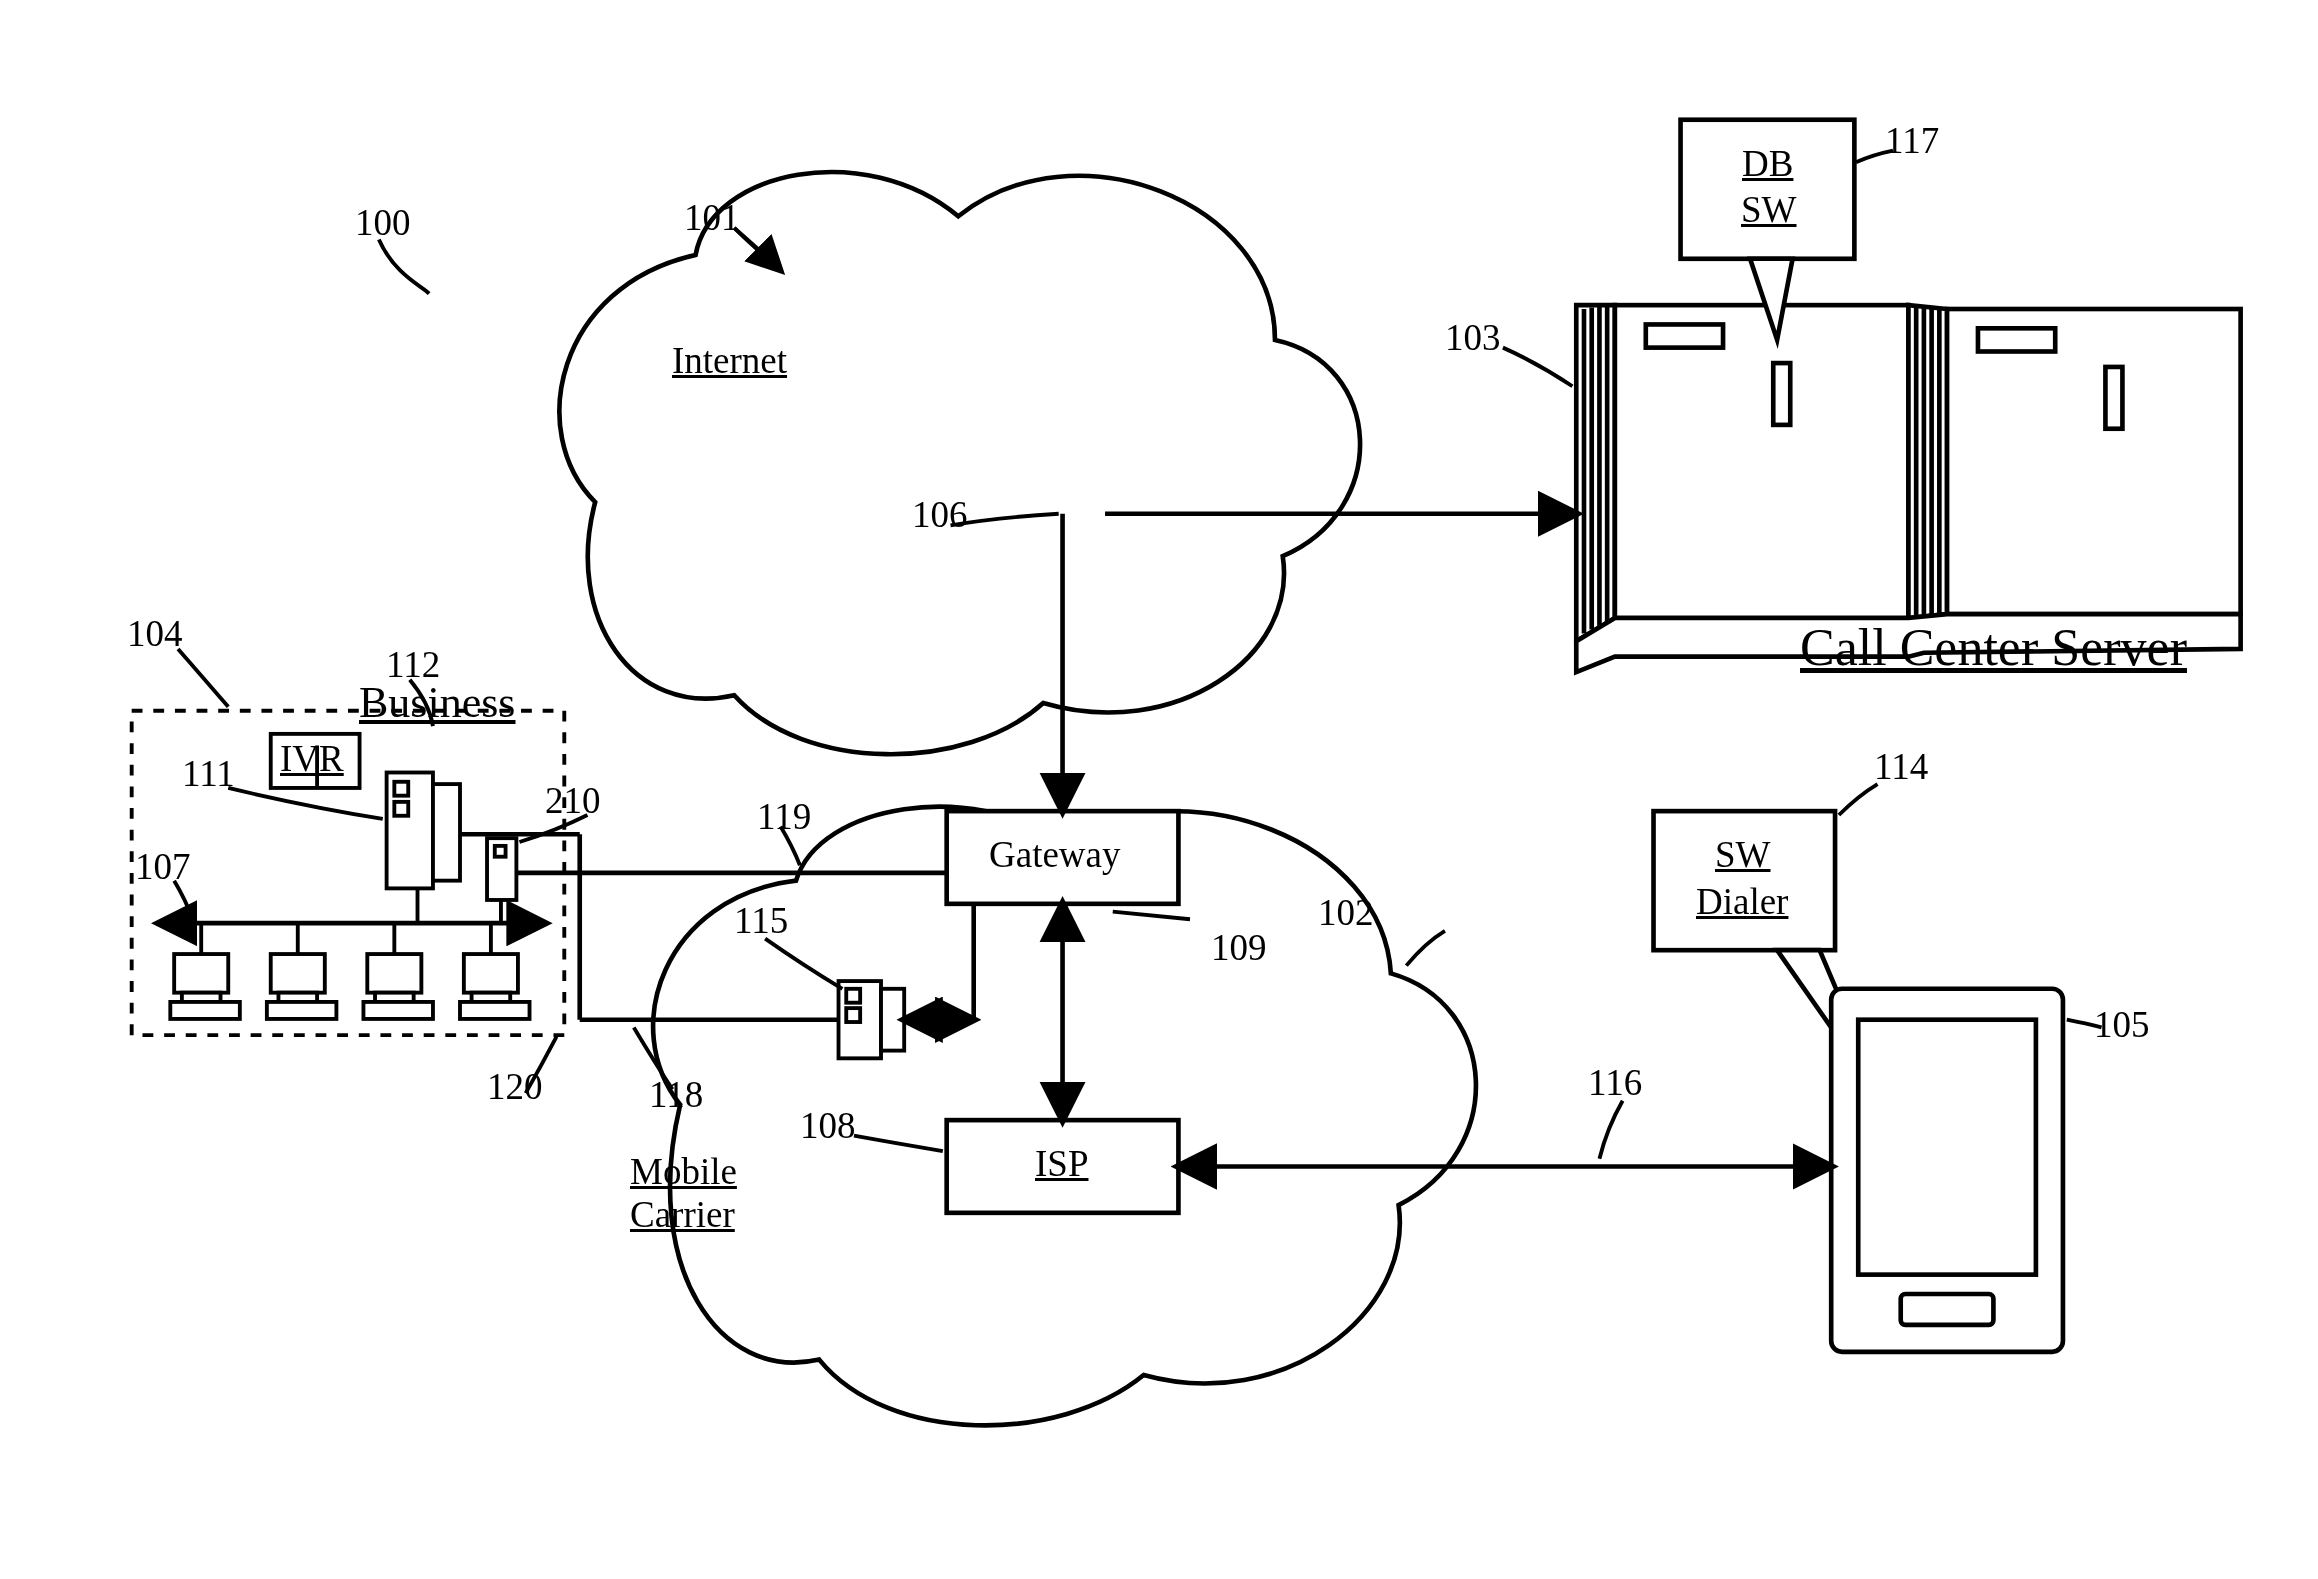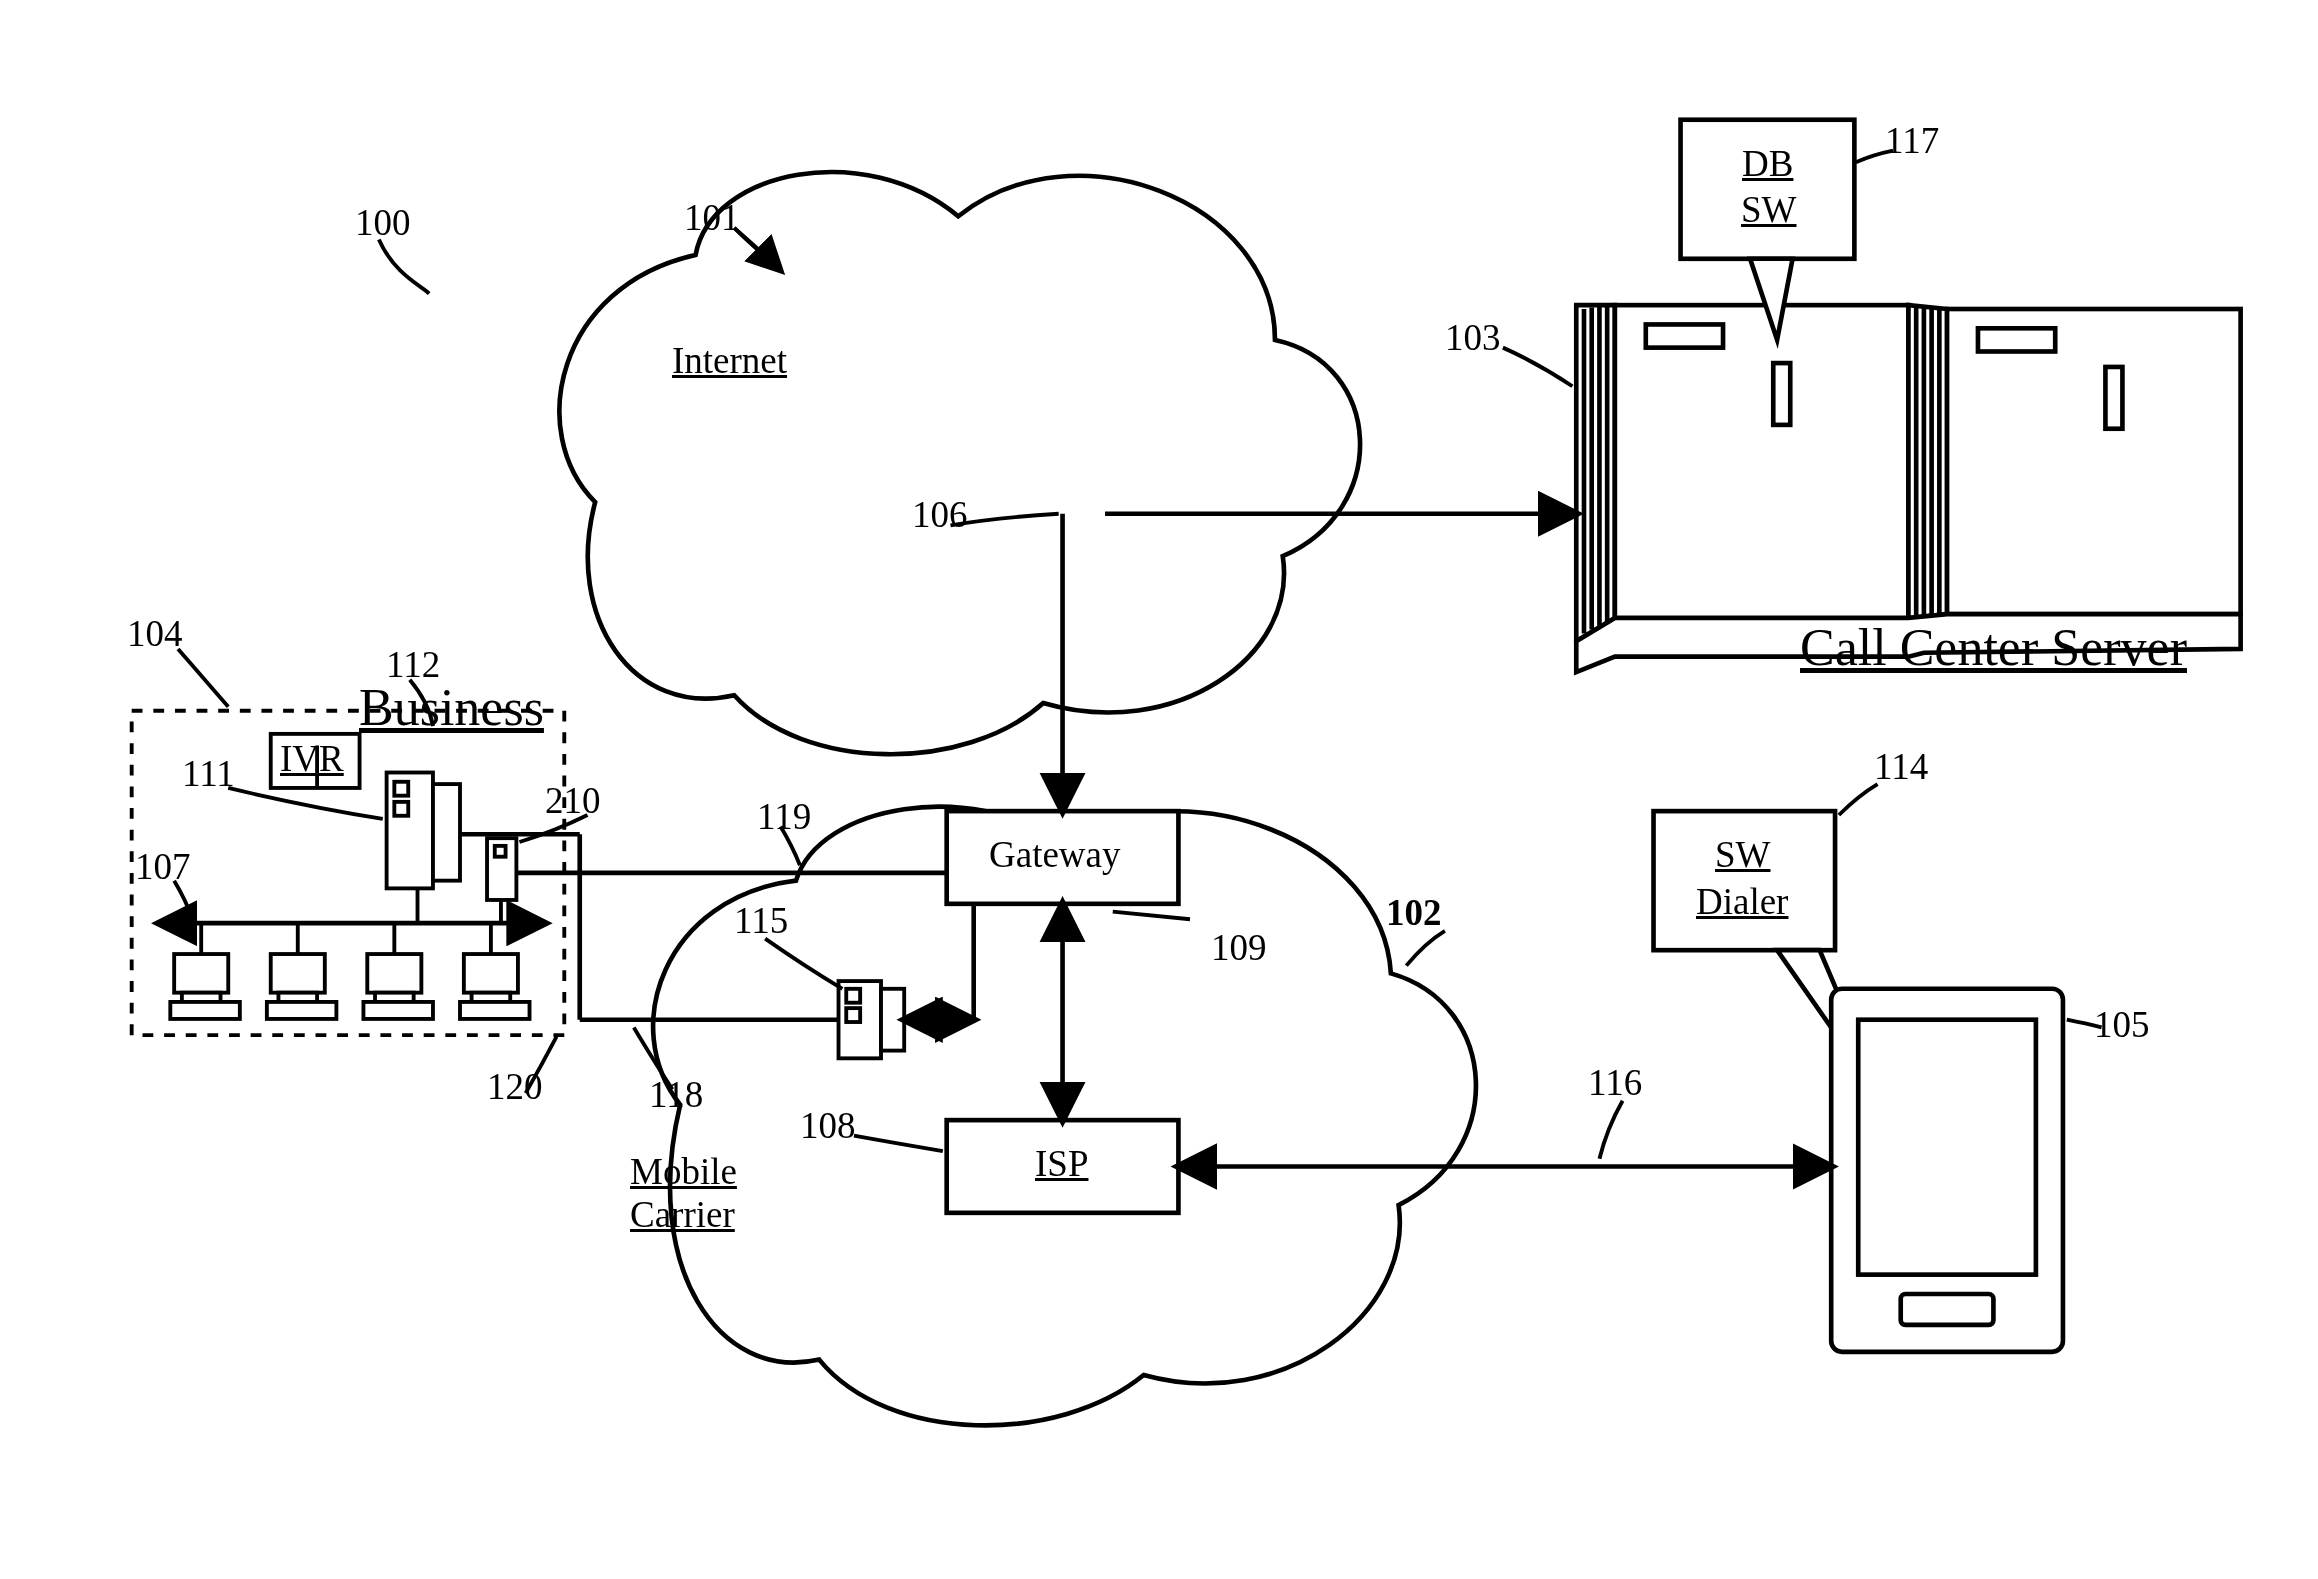--- a/index.html
+++ b/index.html
@@ -195,36 +195,36 @@
   </g>
 </svg>
 
 <div class="lbl" style="left:355px; top:202px;">100</div>
 <div class="lbl" style="left:684px; top:197px;">101</div>
 <div class="lbl ul" style="left:672px; top:340px;">Internet</div>
 <div class="lbl" style="left:912px; top:494px;">106</div>
 
 <div class="lbl" style="left:127px; top:613px;">104</div>
 <div class="lbl" style="left:386px; top:644px;">112</div>
-<div class="lbl ul" style="left:359px; top:678px;font-size:52px;">Business</div>
+<div class="lbl ul" style="left:359px; top:678px;font-size:44px;">Business</div>
 <div class="lbl ul" style="left:280px; top:738px;">IVR</div>
 <div class="lbl" style="left:182px; top:753px;text-align:right;">111</div>
 <div class="lbl" style="left:545px; top:780px;">210</div>
 <div class="lbl" style="left:135px; top:846px;">107</div>
 <div class="lbl" style="left:487px; top:1066px;">120</div>
 
 <div class="lbl" style="left:757px; top:796px;">119</div>
 <div class="lbl" style="left:734px; top:900px;">115</div>
 <div class="lbl" style="left:649px; top:1074px;">118</div>
 
 <div class="lbl" style="left:989px; top:834px;">Gateway</div>
 <div class="lbl ul" style="left:1035px; top:1143px;">ISP</div>
 <div class="lbl" style="left:800px; top:1105px;">108</div>
 <div class="lbl" style="left:1205px; top:927px;margin-left:6px;">109</div>
-<div class="lbl" style="left:1386px; top:892px;font-weight:bold;">102</div>
+<div class="lbl" style="left:1318px; top:892px;">102</div>
 
 <div class="lbl ul txc" style="left:630px; top:1151px;">Mobile</div>
 <div class="lbl ul txc" style="left:630px; top:1194px;">Carrier</div>
 
 <div class="lbl" style="left:1445px; top:317px;">103</div>
 <div class="lbl" style="left:1885px; top:120px;">117</div>
 <div class="lbl ul txc" style="left:1742px; top:143px;">DB</div>
 <div class="lbl ul txc" style="left:1741px; top:189px;">SW</div>
 <div class="lbl ul" style="left:1800px; top:618px;font-size:52px;">Call Center Server</div>
 

